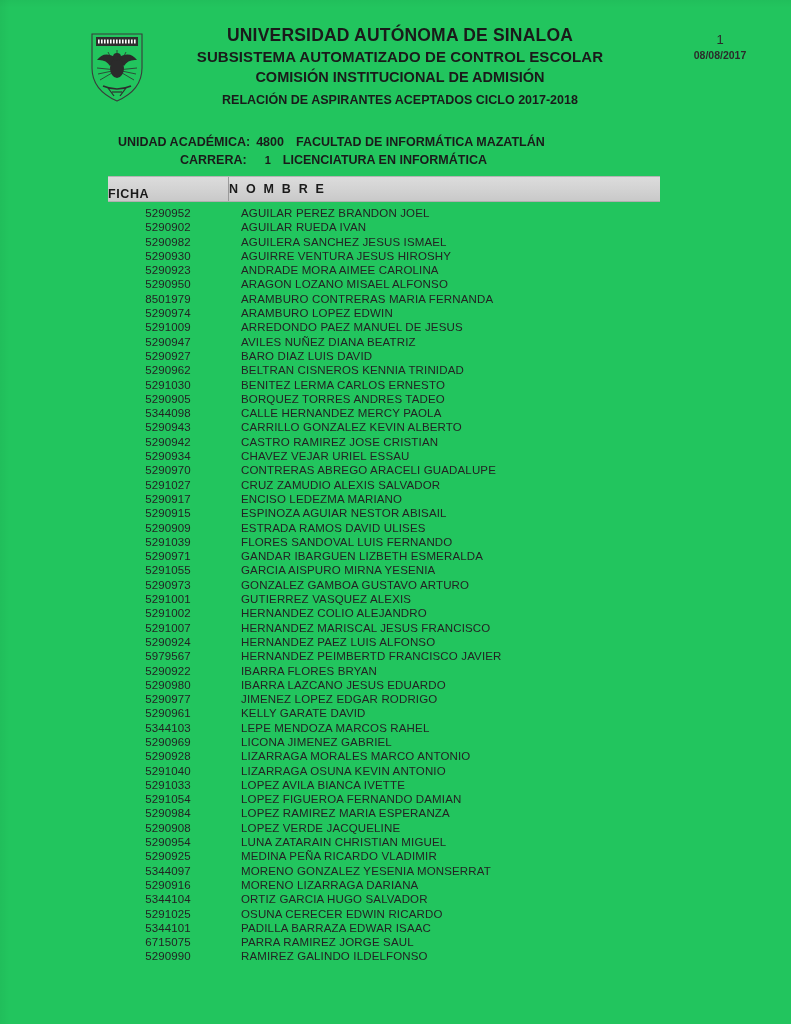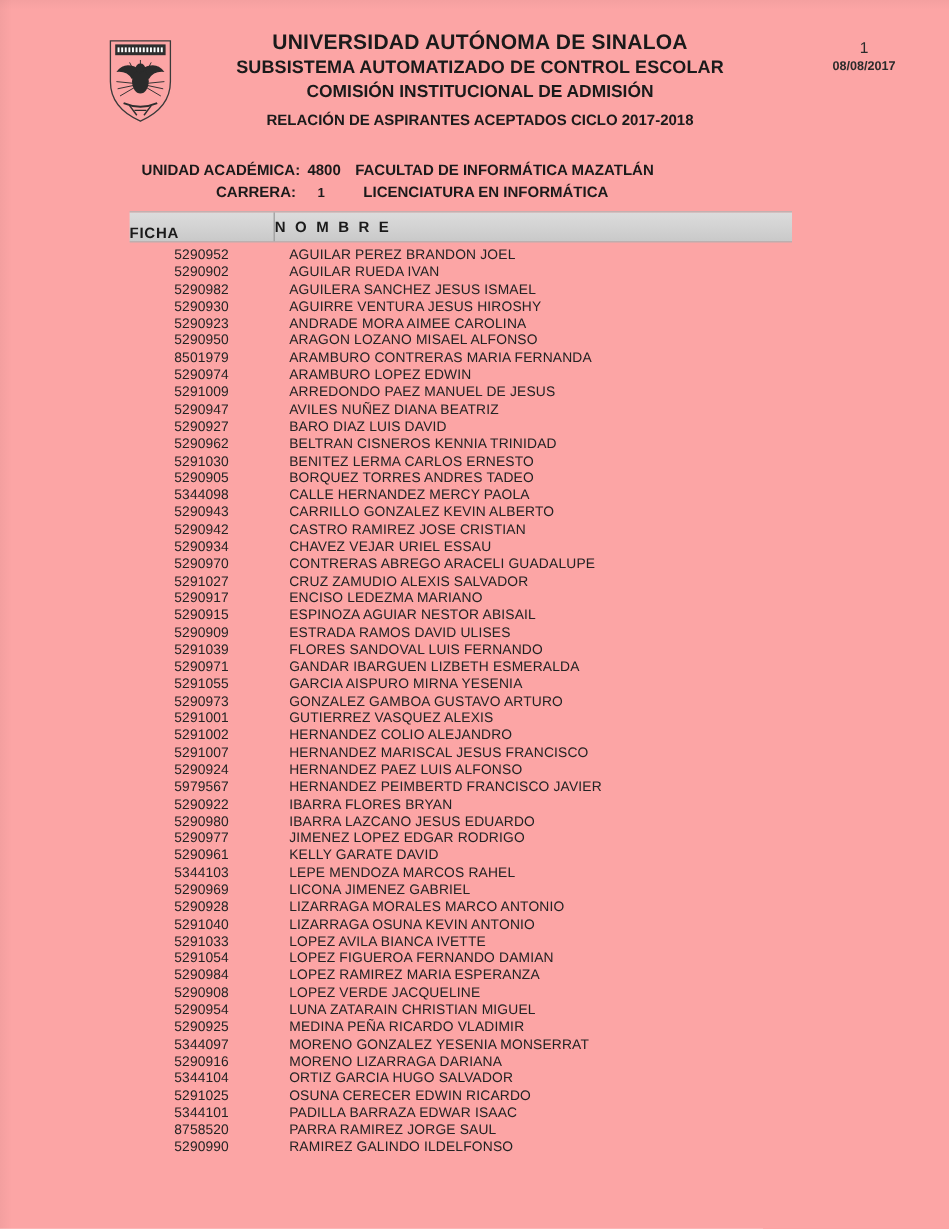--- a/index.html
+++ b/index.html
@@ -12,21 +12,21 @@
     height: 1024px;
     position: relative;
     font-family: "Liberation Sans", sans-serif;
     color: #1a1a1a;
     overflow: hidden;
   }
 
   .page {
     position: absolute;
     inset: 0;
-    background: #fca5a5;
+    background: #22c55e;
     text-decoration: underline;
   }
 
   
   .scan-edge-left {
     position: absolute;
     left: 0; top: 0;
     width: 10px; height: 1024px;
     background: linear-gradient(to right, rgba(0,0,0,0.035), rgba(0,0,0,0));
     pointer-events: none;
@@ -122,21 +122,21 @@
     line-height: 18px;
     white-space: nowrap;
   }
   .unit-row.academic { padding-left: 118px; }
   .unit-row.career   { padding-left: 180px; }
 
   .lbl { }
   .code-unit { margin-left: 6px; }
   .name-unit { margin-left: 12px; }
   .code-career { margin-left: 18px; font-size: 11px; }
-  .name-career { margin-left: 32px; }
+  .name-career { margin-left: 12px; }
 
   
   .table {
     position: absolute;
     left: 108px;
     top: 176px;
     width: 552px;
   }
   .table-head {
     position: relative;
@@ -496,21 +496,21 @@
         </div>
         <div class="row">
           <div class="cell-ficha">5291025</div>
           <div class="cell-nombre">OSUNA CERECER EDWIN RICARDO</div>
         </div>
         <div class="row">
           <div class="cell-ficha">5344101</div>
           <div class="cell-nombre">PADILLA BARRAZA EDWAR ISAAC</div>
         </div>
         <div class="row">
-          <div class="cell-ficha">8758520</div>
+          <div class="cell-ficha">6715075</div>
           <div class="cell-nombre">PARRA RAMIREZ JORGE SAUL</div>
         </div>
         <div class="row">
           <div class="cell-ficha">5290990</div>
           <div class="cell-nombre">RAMIREZ GALINDO ILDELFONSO</div>
         </div>
       </div>
   </div>
 
 </div>

